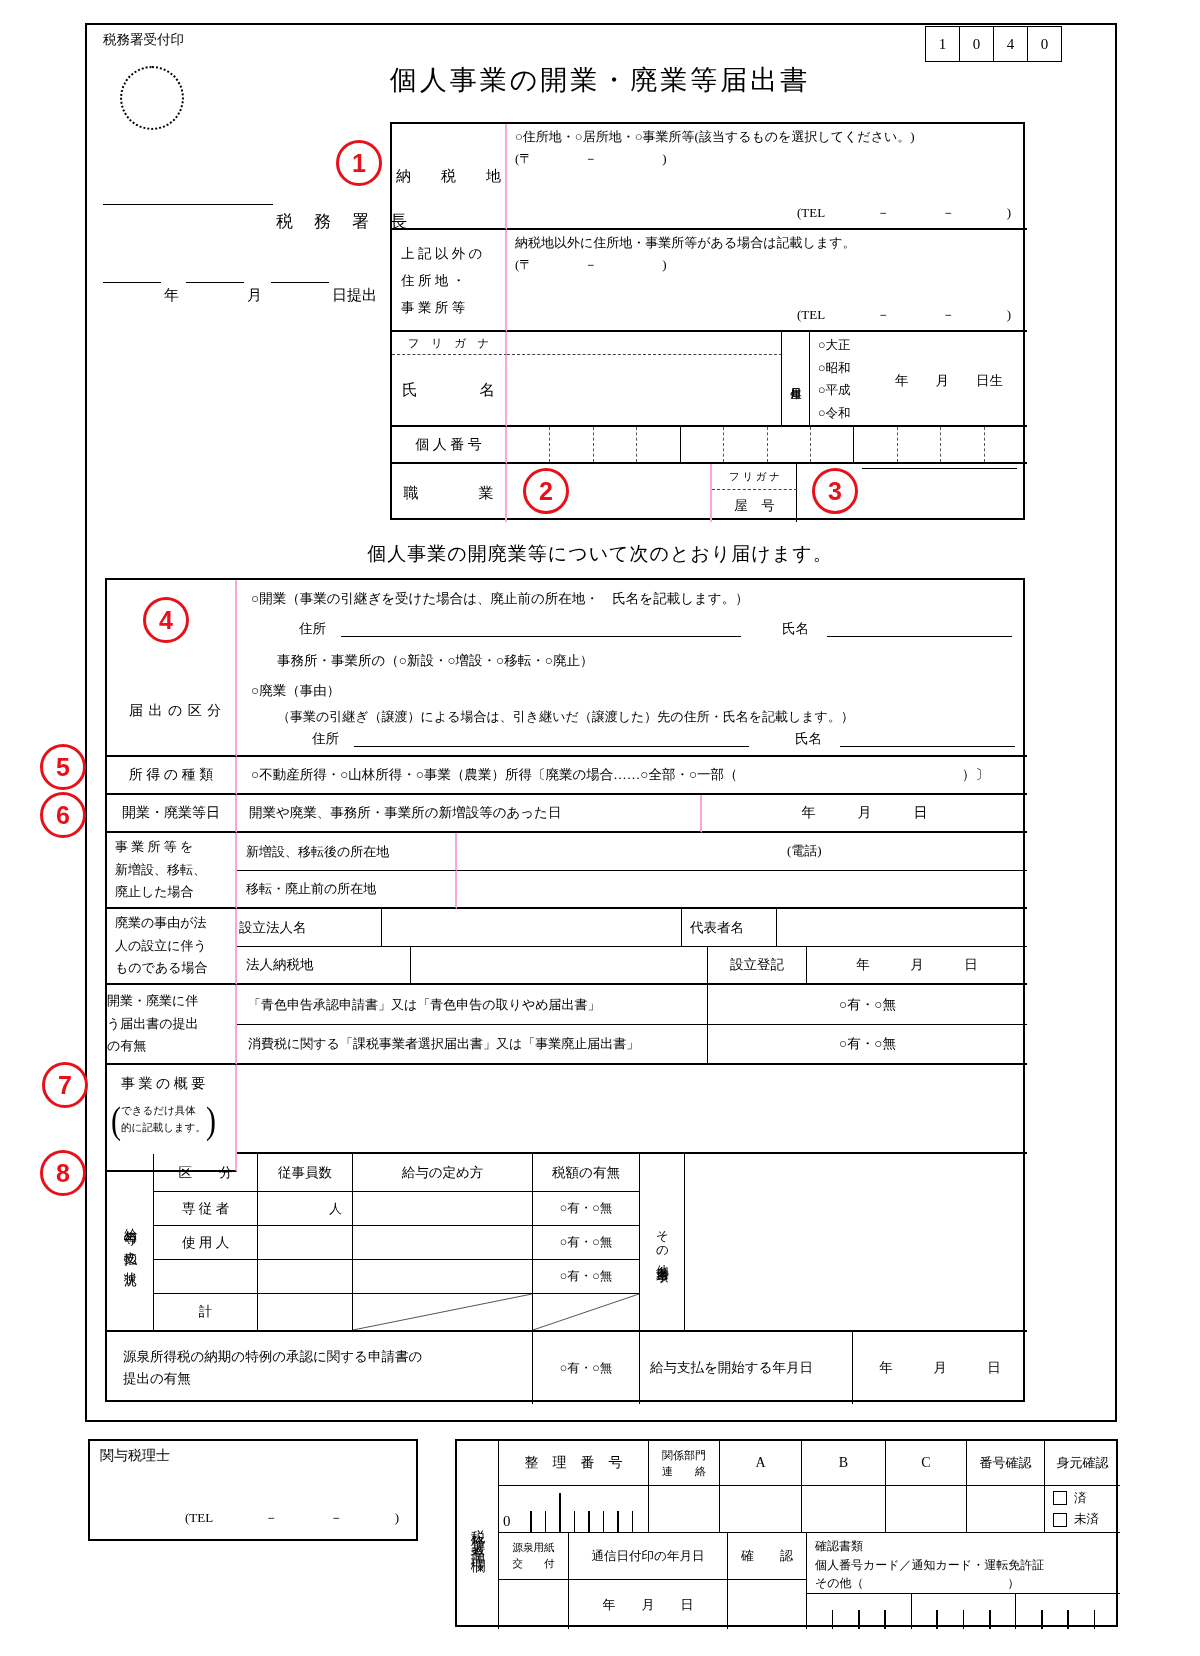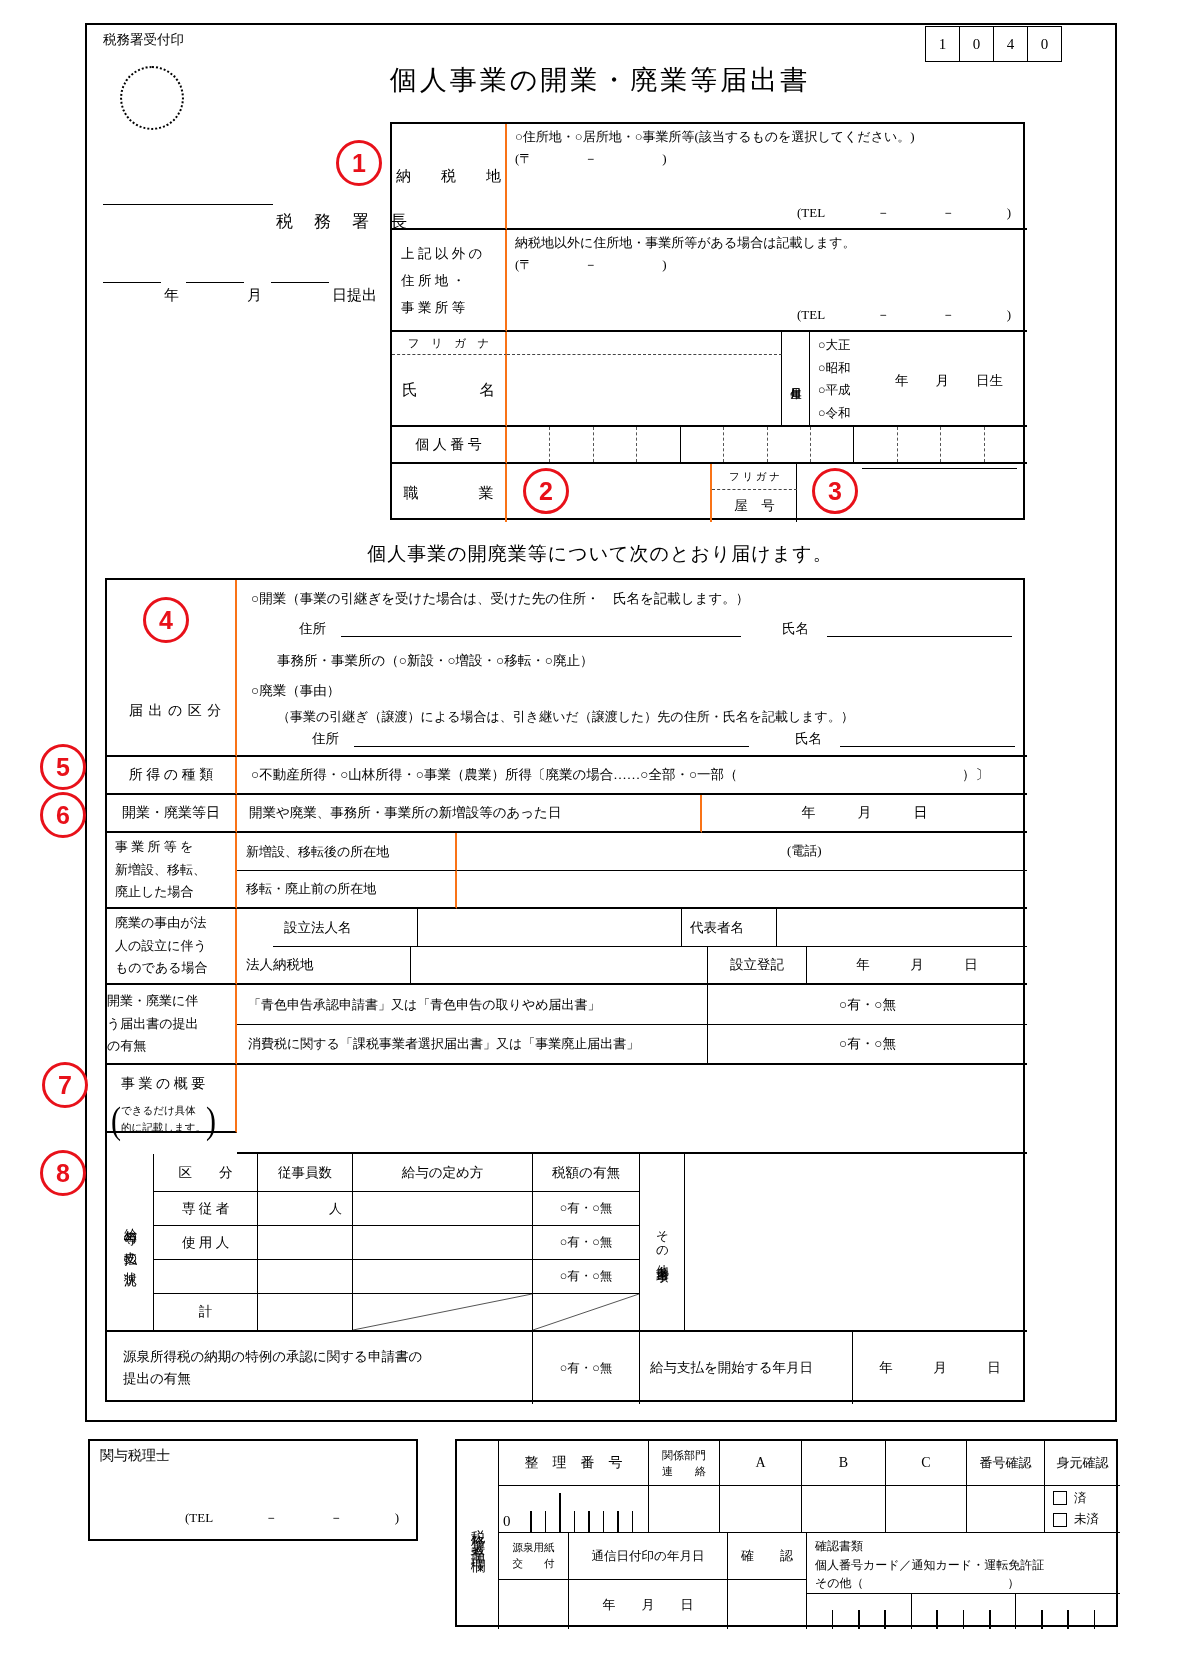--- a/index.html
+++ b/index.html
@@ -1,21 +1,21 @@
 <!DOCTYPE html>
 <html><head>
 <meta charset="utf-8">
 <style>
   html,body{margin:0;padding:0;background:#ffffff;}
   body{font-family:"Liberation Serif","DejaVu Serif",serif;color:#000;}
   #page{position:relative;width:1200px;height:1656px;background:#fff;overflow:hidden;}
   .abs{position:absolute;box-sizing:border-box;}
   .b2{border:2px solid #000;}
   .cr{border-right:1px solid #000;}
-  .cr2{border-right:2px solid #f97316;}
+  .cr2{border-right:2px solid #f9a8d4;}
   .cb{border-bottom:1px solid #000;}
   .cb2{border-bottom:2px solid #000;}
   .flexc{display:flex;align-items:center;justify-content:center;}
   .flexl{display:flex;align-items:center;justify-content:flex-start;}
   .col{display:flex;flex-direction:column;}
   .vert{writing-mode:vertical-rl;text-orientation:upright;display:flex;align-items:center;justify-content:center;}
   .wline{position:absolute;border-bottom:1.5px solid #000;}
   .dash-b{border-bottom:1px dashed #444;}
   .red-circle{position:absolute;width:40px;height:40px;border:3px solid #e8111a;border-radius:50%;
     background:rgba(255,255,255,.9);color:#e8111a;display:flex;align-items:center;justify-content:center;
@@ -122,21 +122,21 @@
   </div>
 
   <div class="abs" style="left:240px;top:541px;width:720px;text-align:center;font-size:19px;letter-spacing:1px;">個人事業の開廃業等について次のとおり届けます。</div>
 
   <div class="abs b2" style="left:105px;top:578px;width:920px;height:824px;">
 
     <div class="abs cr2 cb2" style="left:0;top:0;width:130px;height:177px;">
       <div class="abs" style="left:22px;top:122px;font-size:14px;letter-spacing:1px;">届 出 の 区 分</div>
     </div>
     <div class="abs cb2" style="left:130px;top:0;width:790px;height:177px;">
-      <div class="abs" style="left:14px;top:10px;font-size:13.5px;">○開業（事業の引継ぎを受けた場合は、受けた先の住所・　氏名を記載します。）</div>
+      <div class="abs" style="left:14px;top:10px;font-size:13.5px;">○開業（事業の引継ぎを受けた場合は、廃止前の所在地・　氏名を記載します。）</div>
       <div class="abs" style="left:62px;top:40px;font-size:13.5px;">住所</div>
       <div class="wline" style="left:104px;top:56px;width:400px;"></div>
       <div class="abs" style="left:545px;top:40px;font-size:13.5px;">氏名</div>
       <div class="wline" style="left:590px;top:56px;width:185px;"></div>
       <div class="abs" style="left:40px;top:72px;font-size:13.5px;">事務所・事業所の（○新設・○増設・○移転・○廃止）</div>
       <div class="abs" style="left:14px;top:102px;font-size:13.5px;">○廃業（事由）</div>
       <div class="abs" style="left:40px;top:128px;font-size:13px;">（事業の引継ぎ（譲渡）による場合は、引き継いだ（譲渡した）先の住所・氏名を記載します。）</div>
       <div class="abs" style="left:75px;top:150px;font-size:13.5px;">住所</div>
       <div class="wline" style="left:117px;top:166px;width:395px;"></div>
       <div class="abs" style="left:558px;top:150px;font-size:13.5px;">氏名</div>
@@ -163,40 +163,40 @@
       <div class="abs" style="left:330px;top:9px;font-size:13px;">(電話)</div>
     </div>
     <div class="abs cr2 cb2 flexl" style="left:130px;top:291px;width:220px;height:38px;padding-left:9px;font-size:13px;">移転・廃止前の所在地</div>
     <div class="abs cb2" style="left:350px;top:291px;width:570px;height:38px;"></div>
 
     <div class="abs cr2 cb2 col" style="left:0;top:329px;width:130px;height:76px;justify-content:center;padding-left:8px;font-size:13px;line-height:1.75;">
       <span>廃業の事由が法</span>
       <span>人の設立に伴う</span>
       <span>ものである場合</span>
     </div>
-    <div class="abs cr cb flexl" style="left:130px;top:329px;width:145px;height:38px;padding-left:11px;font-size:13.5px;margin-left:36px;">設立法人名</div>
+    <div class="abs cr cb flexl" style="left:130px;top:329px;width:145px;height:38px;padding-left:2px;font-size:13.5px;">設立法人名</div>
     <div class="abs cr cb" style="left:275px;top:329px;width:300px;height:38px;"></div>
     <div class="abs cr cb flexl" style="left:575px;top:329px;width:95px;height:38px;padding-left:8px;font-size:13.5px;">代表者名</div>
     <div class="abs cb" style="left:670px;top:329px;width:250px;height:38px;"></div>
     <div class="abs cr cb2 flexl" style="left:130px;top:367px;width:174px;height:38px;padding-left:9px;font-size:13.5px;">法人納税地</div>
     <div class="abs cr cb2" style="left:275px;top:367px;width:326px;height:38px;"></div>
     <div class="abs cr cb2 flexc" style="left:601px;top:367px;width:99px;height:38px;font-size:13.5px;">設立登記</div>
     <div class="abs cb2 flexc" style="left:700px;top:367px;width:220px;height:38px;font-size:13.5px;">年　　　月　　　日</div>
 
     <div class="abs cr2 cb2 col" style="left:0;top:405px;width:130px;height:80px;justify-content:center;font-size:13px;line-height:1.75;">
       <span>開業・廃業に伴</span>
       <span>う届出書の提出</span>
       <span>の有無</span>
     </div>
     <div class="abs cr cb flexl" style="left:130px;top:405px;width:471px;height:40px;padding-left:11px;font-size:13px;">「青色申告承認申請書」又は「青色申告の取りやめ届出書」</div>
     <div class="abs cb flexc" style="left:601px;top:405px;width:319px;height:40px;font-size:13.5px;">○有・○無</div>
     <div class="abs cr cb2 flexl" style="left:130px;top:445px;width:471px;height:40px;padding-left:11px;font-size:13px;">消費税に関する「課税事業者選択届出書」又は「事業廃止届出書」</div>
     <div class="abs cb2 flexc" style="left:601px;top:445px;width:319px;height:40px;font-size:13.5px;">○有・○無</div>
 
-    <div class="abs cr2 cb2" style="left:0;top:485px;width:130px;height:68px;">
+    <div class="abs cr2 cb2" style="left:0;top:485px;width:130px;height:107px;">
       <div class="abs" style="left:14px;top:10px;font-size:14px;">事 業 の 概 要</div>
       <div class="abs" style="left:4px;top:38px;display:flex;align-items:center;">
         <span class="paren">(</span>
         <span class="col" style="font-size:10.5px;line-height:1.6;">
           <span>できるだけ具体</span>
           <span>的に記載します。</span>
         </span>
         <span class="paren">)</span>
       </div>
     </div>

